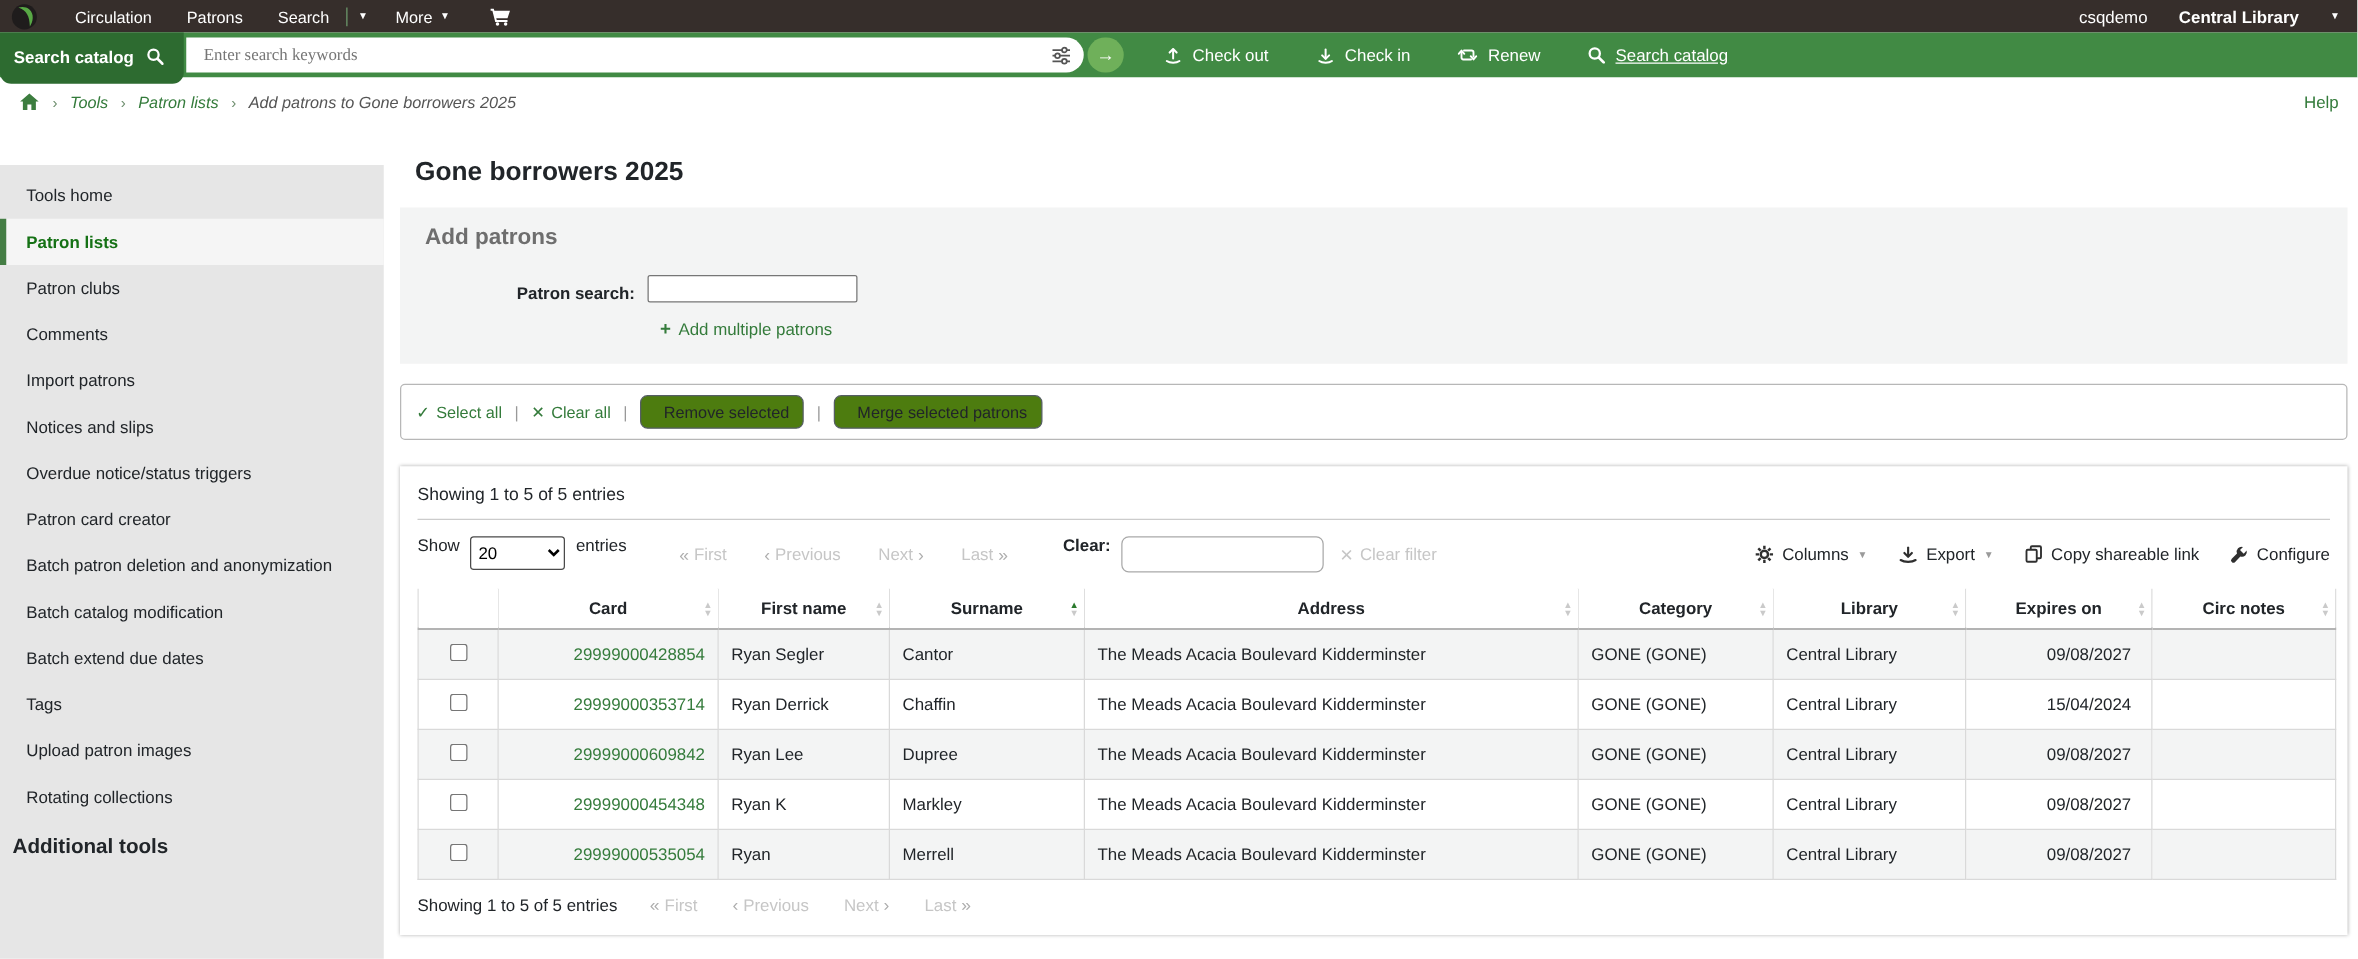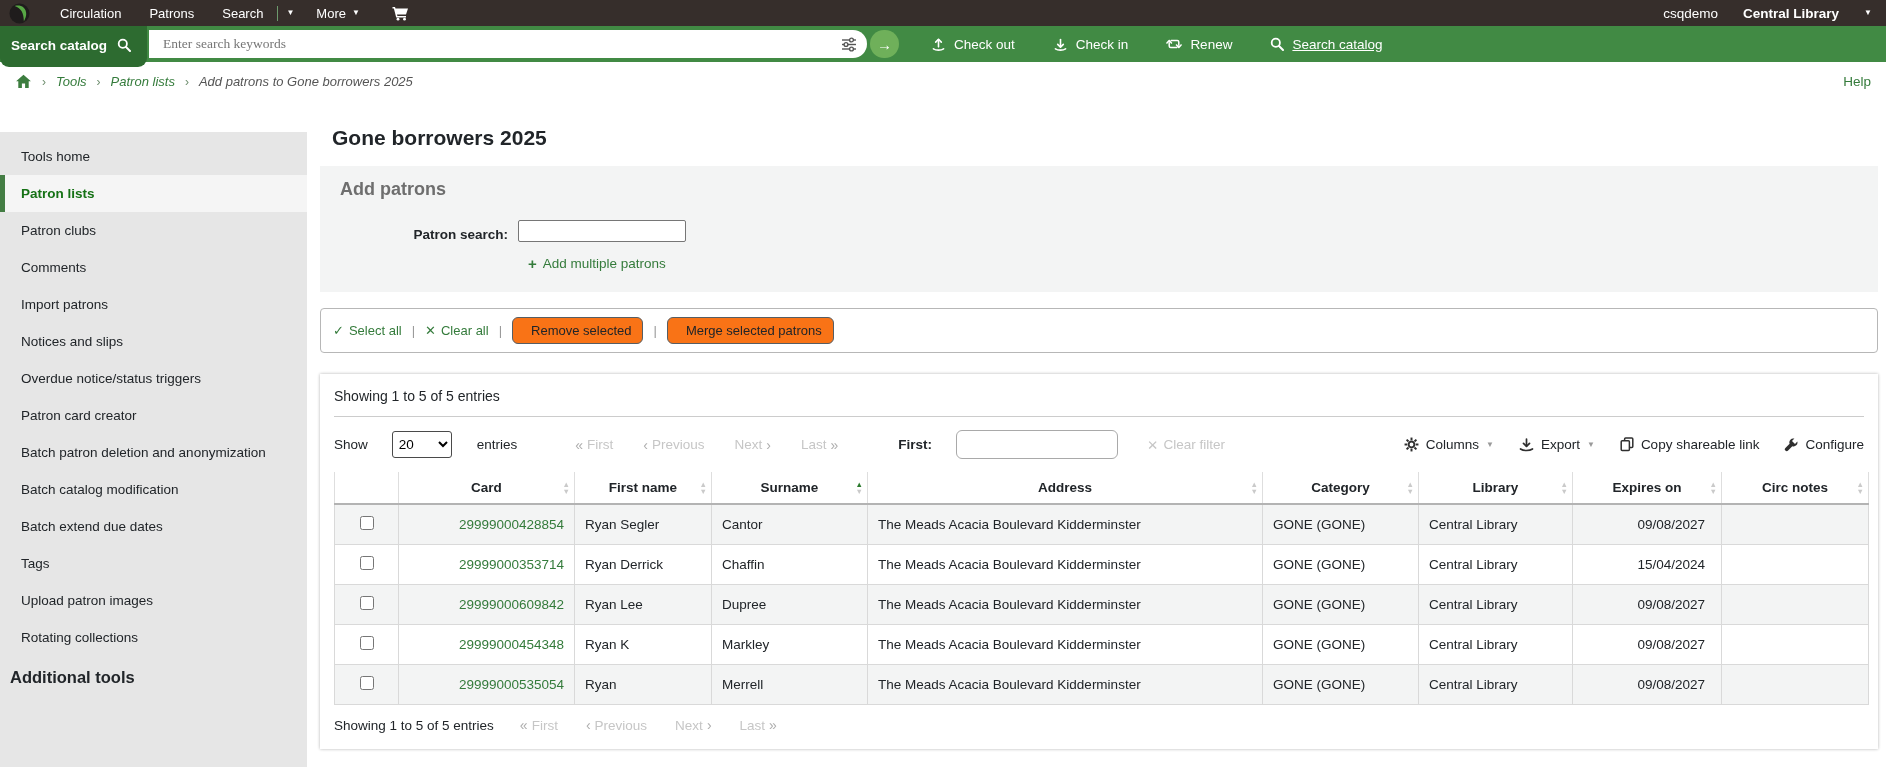--- a/index.html
+++ b/index.html
@@ -59,29 +59,29 @@
   .form-row { display:flex; align-items:flex-end; }
   .form-row label { width:178px; text-align:right; font-weight:bold; padding-right:10px; }
   .form-row input { width:168px; height:22px; border:1px solid #767676; border-radius:2px; padding:1px 5px; font-family:inherit; }
   .add-multiple { display:inline-flex; align-items:center; gap:6px; margin-left:188px; margin-top:14px; color:#347b3b; text-decoration:none; }
   .plus { font-weight:bold; font-size:15px; line-height:1; }
 
   
   .toolbar { margin-top:16px; border:1px solid #b7b7b7; border-radius:4px; padding:8px 12px; display:flex; align-items:center; gap:10px; font-size:13px; }
   .tool-link { color:#347b3b; text-decoration:none; display:inline-flex; align-items:center; gap:5px; font-weight:normal; }
   .tsep { color:#999; }
-  .tool-btn { border:1px solid #565e64; border-radius:6px; background:#f97316; padding:5px 11px; display:inline-flex; align-items:center; gap:7px; font-size:13px; color:#212529; font-family:inherit; cursor:pointer; }
+  .tool-btn { border:1px solid #565e64; border-radius:6px; background:#4d7c0f; padding:5px 11px; display:inline-flex; align-items:center; gap:7px; font-size:13px; color:#212529; font-family:inherit; cursor:pointer; }
 
   
   .table-section { margin-top:21px; background:#fff; box-shadow:0 0 3px rgba(0,0,0,.3); padding:12px 14px 16px; }
   .showing { font-size:14px; margin:2px 0 12px; }
   .divider { border:none; border-top:1px solid #ccc; margin:0 0 13px; }
-  .controls { display:flex; align-items:center; font-size:13.5px;gap:16px; }
+  .controls { display:flex; font-size:13.5px; }
   .show-lbl { margin-right:8px; }
-  .page-len { width:60px; height:27px; border:1.5px solid #4a4a4a; border-radius:3px; font-size:13.5px; padding:0 2px; background:#fff; font-family:inherit; }
+  .page-len { width:76px; height:27px; border:1.5px solid #4a4a4a; border-radius:3px; font-size:13.5px; padding:0 2px; background:#fff; font-family:inherit; }
   .entries-lbl { margin-left:9px; }
   .pager { display:flex; gap:30px; margin-left:42px; color:#c6c6c6; white-space:nowrap; }
   .pg-item { display:inline-flex; align-items:center; gap:4px; }
   .pg-glyph { color:#aeaeae; font-size:14px; }
   .search-lbl { margin-left:44px; font-weight:bold; }
   .table-search { width:162px; height:29px; border:1px solid #a9a9a9; border-radius:6px; margin-left:8px; padding:0 8px; font-family:inherit; }
   .clear-filter { margin-left:13px; color:#c6c6c6; text-decoration:none; display:inline-flex; align-items:center; gap:5px; }
   .hdr-buttons { margin-left:auto; display:flex; align-items:center; gap:25px; }
   .hdr-btn { display:inline-flex; align-items:center; gap:7px; color:#212529; text-decoration:none; font-size:13.5px; white-space:nowrap; }
   .hdr-btn .caret { color:#9a9a9a; }
@@ -307,21 +307,21 @@
             </span>
             <span class="pg-item">
               <span>Next</span>
               <span class="pg-glyph">›</span>
             </span>
             <span class="pg-item">
               <span>Last</span>
               <span class="pg-glyph">»</span>
             </span>
           </nav>
-        <span class="search-lbl">First:</span>
+        <span class="search-lbl">Clear:</span>
         <input type="text" class="table-search" value="" style="">
         <a class="clear-filter">
           <span>✕</span>
           <span>Clear filter</span>
         </a>
         <div class="hdr-buttons" id="hdr-buttons">
             <a class="hdr-btn">
               <span class="icon">
                 <svg width="15" height="15" viewBox="0 0 16 16">
                   <circle cx="8" cy="8" r="3.1" fill="none" stroke="#2f2f2f" stroke-width="2.1"></circle>

